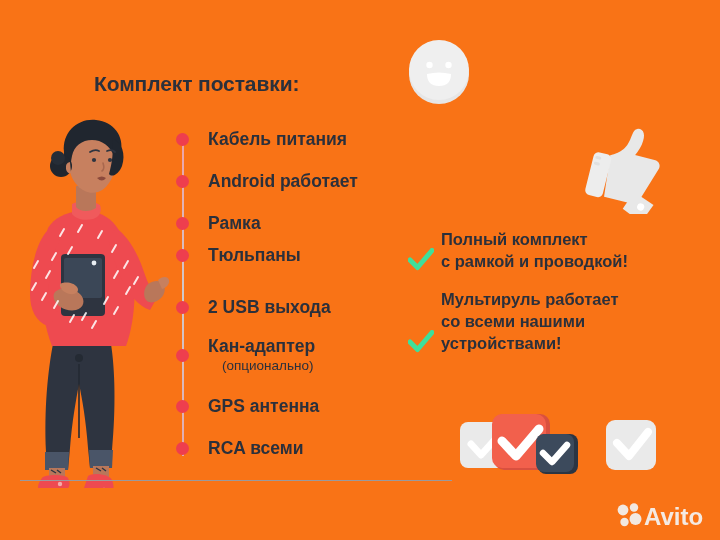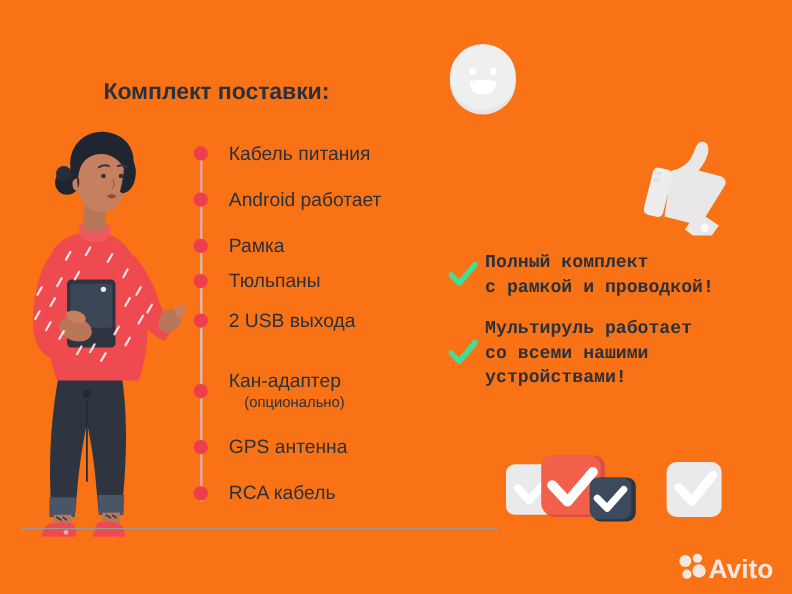--- a/index.html
+++ b/index.html
@@ -65,36 +65,36 @@
     flex: 0 0 auto;
     margin-top: 5px;
     position: relative;
     z-index: 2;
   }
   .kit-label-wrap { margin-left: 19px; }
   .kit-label {
     font-size: 17.5px;
     color: #2b303b;
     line-height: 22px;
+    font-weight: bold;
   }
   .kit-sub {
     font-size: 13.5px;
     color: #2b303b;
     line-height: 18px;
     margin-left: 14px;
   }
 
   
   #benefits { position: absolute; left: 408px; top: 228px; width: 268px; }
   .benefit {
     position: absolute;
     left: 0;
     display: flex;
-    align-items: center;
-    font-family: Liberation Mono, monospace;
+    align-items: flex-end;
   }
   .chk {
     flex: 0 0 auto;
     width: 26px;
     height: 24px;
     margin-right: 7px;
   }
   .benefit-text {
     font-size: 16.5px;
     line-height: 22px;
@@ -170,21 +170,21 @@
       </span>
     </div>
 
     <div class="kit-item" style="top:116px">
       <span class="kit-dot"></span>
       <span class="kit-label-wrap">
         <div class="kit-label">Тюльпаны</div>
       </span>
     </div>
 
-    <div class="kit-item" style="top:152px">
+    <div class="kit-item" style="top:168px">
       <span class="kit-dot"></span>
       <span class="kit-label-wrap">
         <div class="kit-label">2 USB выхода</div>
       </span>
     </div>
 
     <div class="kit-item" style="top:207px">
       <span class="kit-dot" style="margin-top:14px"></span>
       <span class="kit-label-wrap">
         <div class="kit-label">Кан-адаптер</div>
@@ -195,21 +195,21 @@
     <div class="kit-item" style="top:267px">
       <span class="kit-dot"></span>
       <span class="kit-label-wrap">
         <div class="kit-label">GPS антенна</div>
       </span>
     </div>
 
     <div class="kit-item" style="top:309px">
       <span class="kit-dot"></span>
       <span class="kit-label-wrap">
-        <div class="kit-label">RCA кабель</div>
+        <div class="kit-label">RCA всеми</div>
       </span>
     </div>
   </div>
 
   <div id="benefits">
 
     <div class="benefit" style="top:0px">
       <svg class="chk" viewBox="0 0 26 24">
         <path d="M2 12 L9.5 19.5 L24 2.5" fill="none" stroke="#3fdf9b" stroke-width="5" stroke-linecap="round" stroke-linejoin="round"></path>
       </svg>

